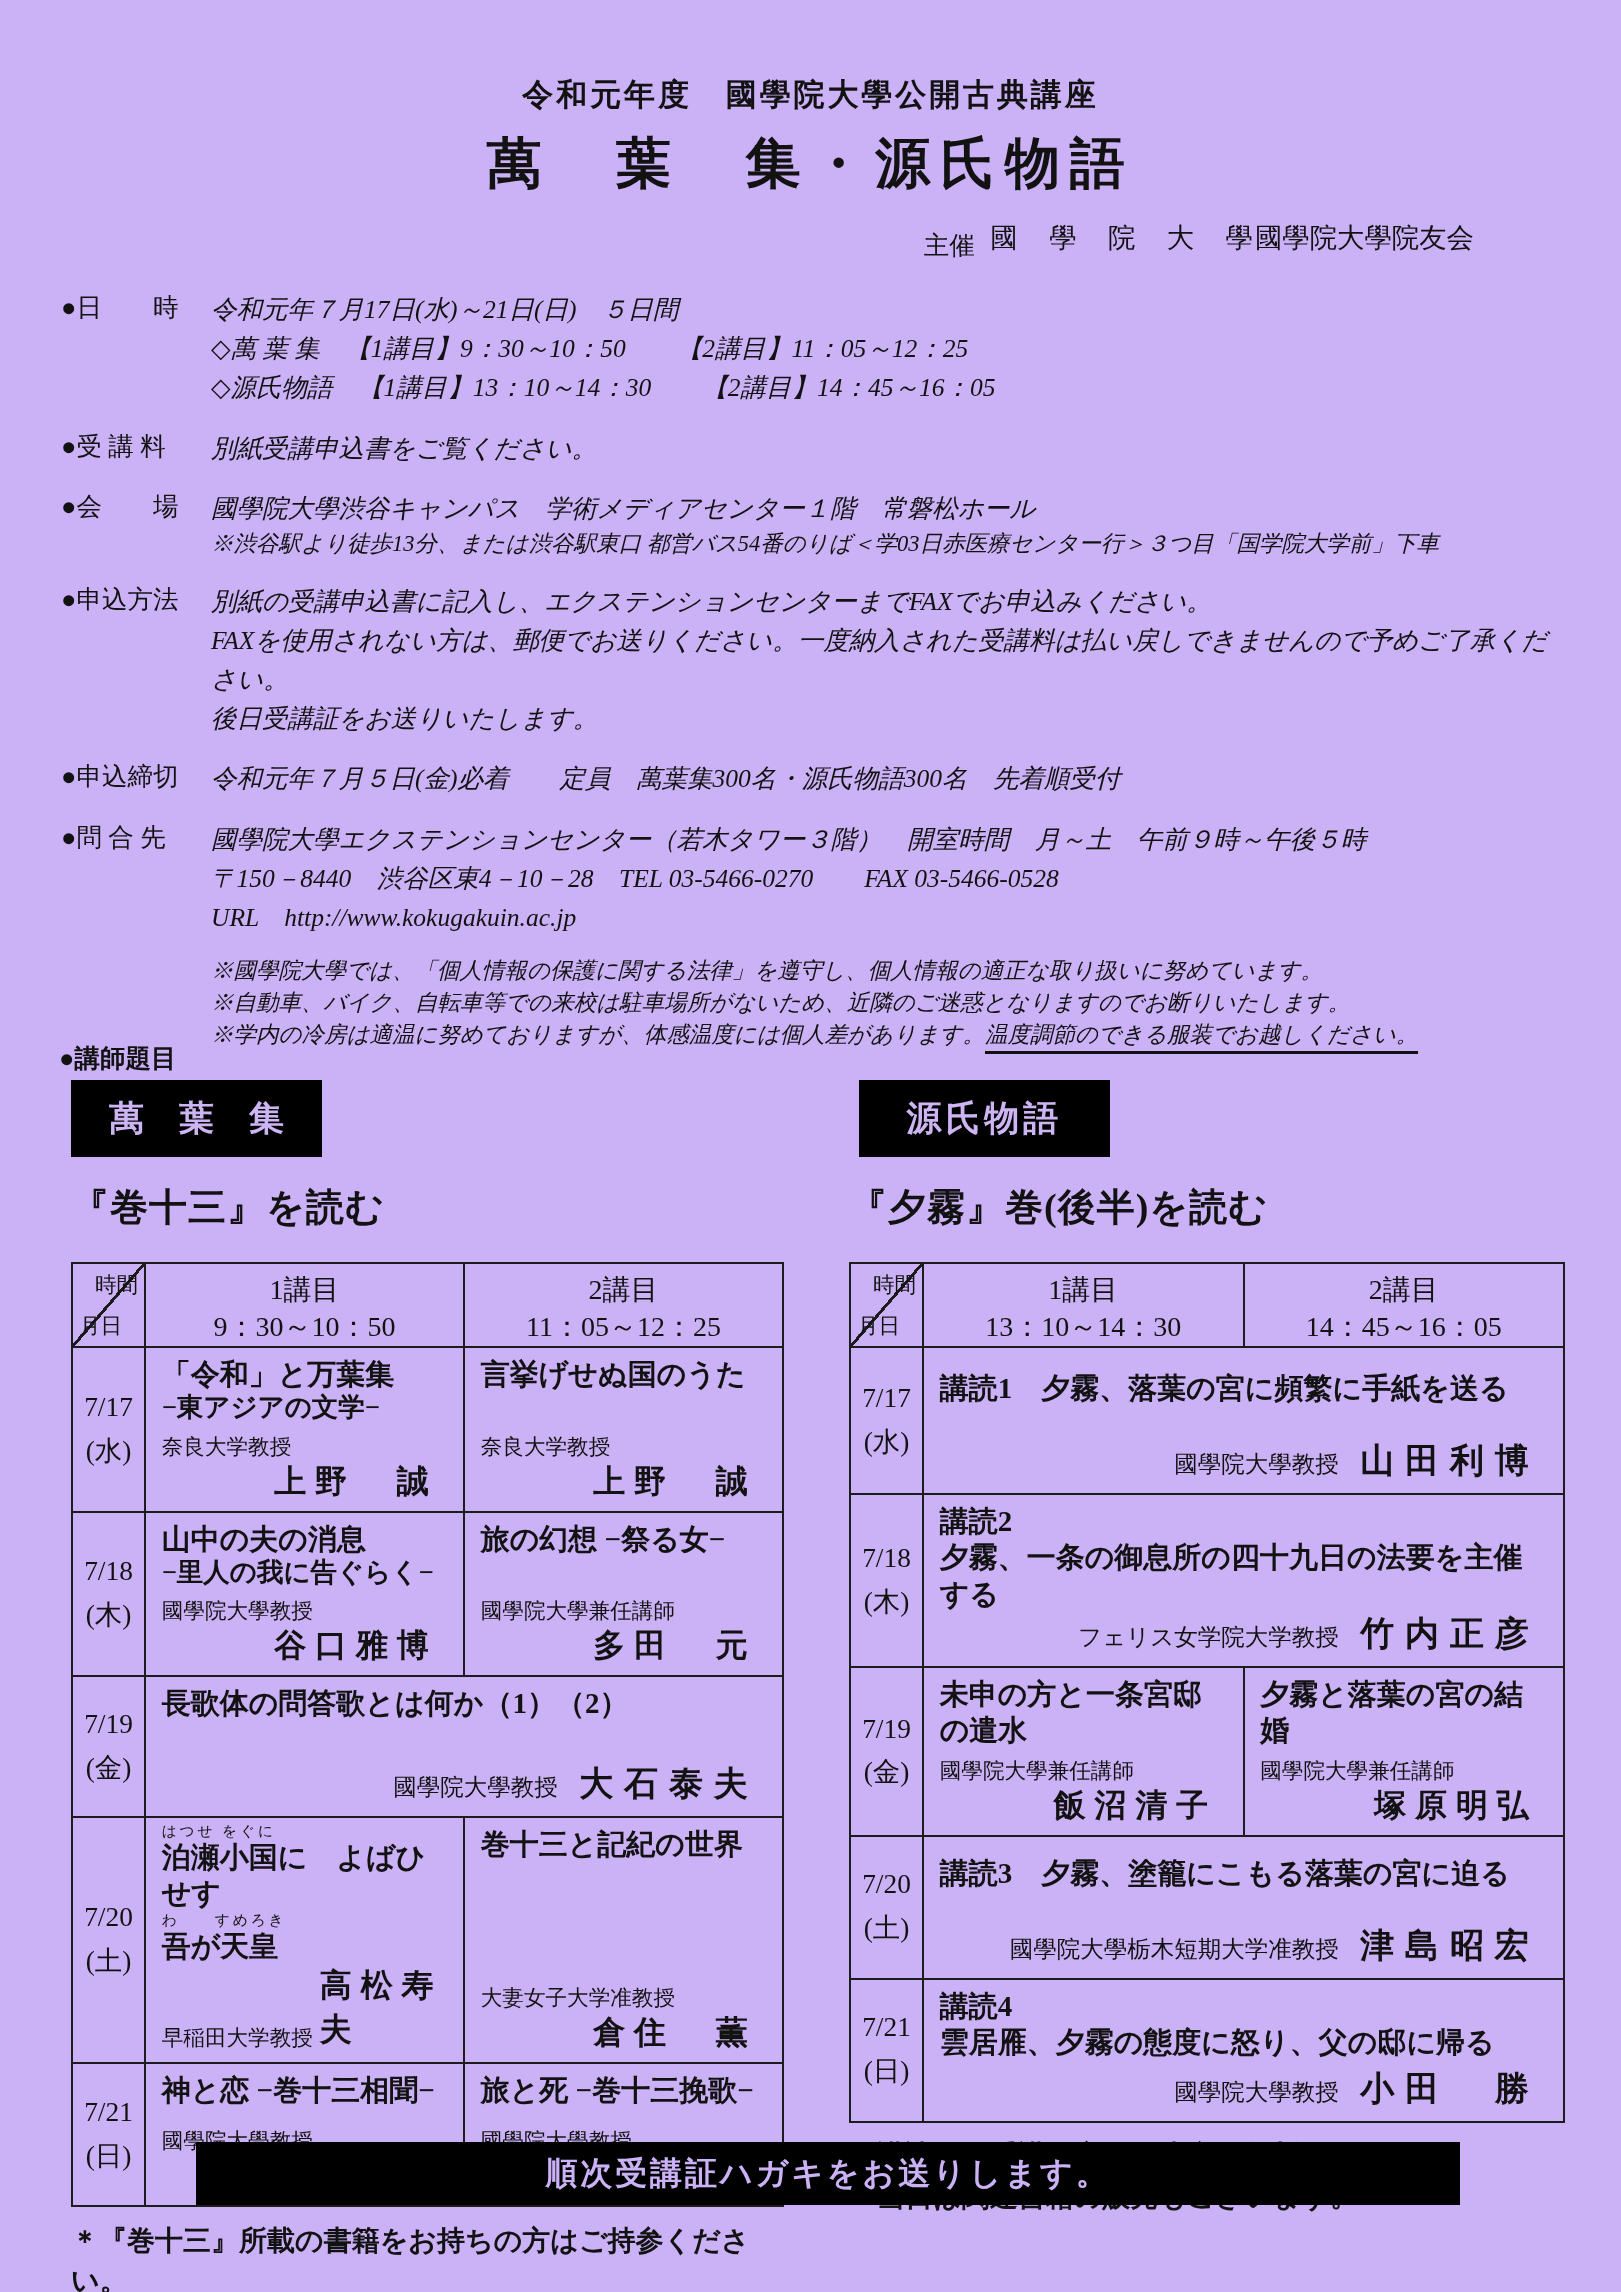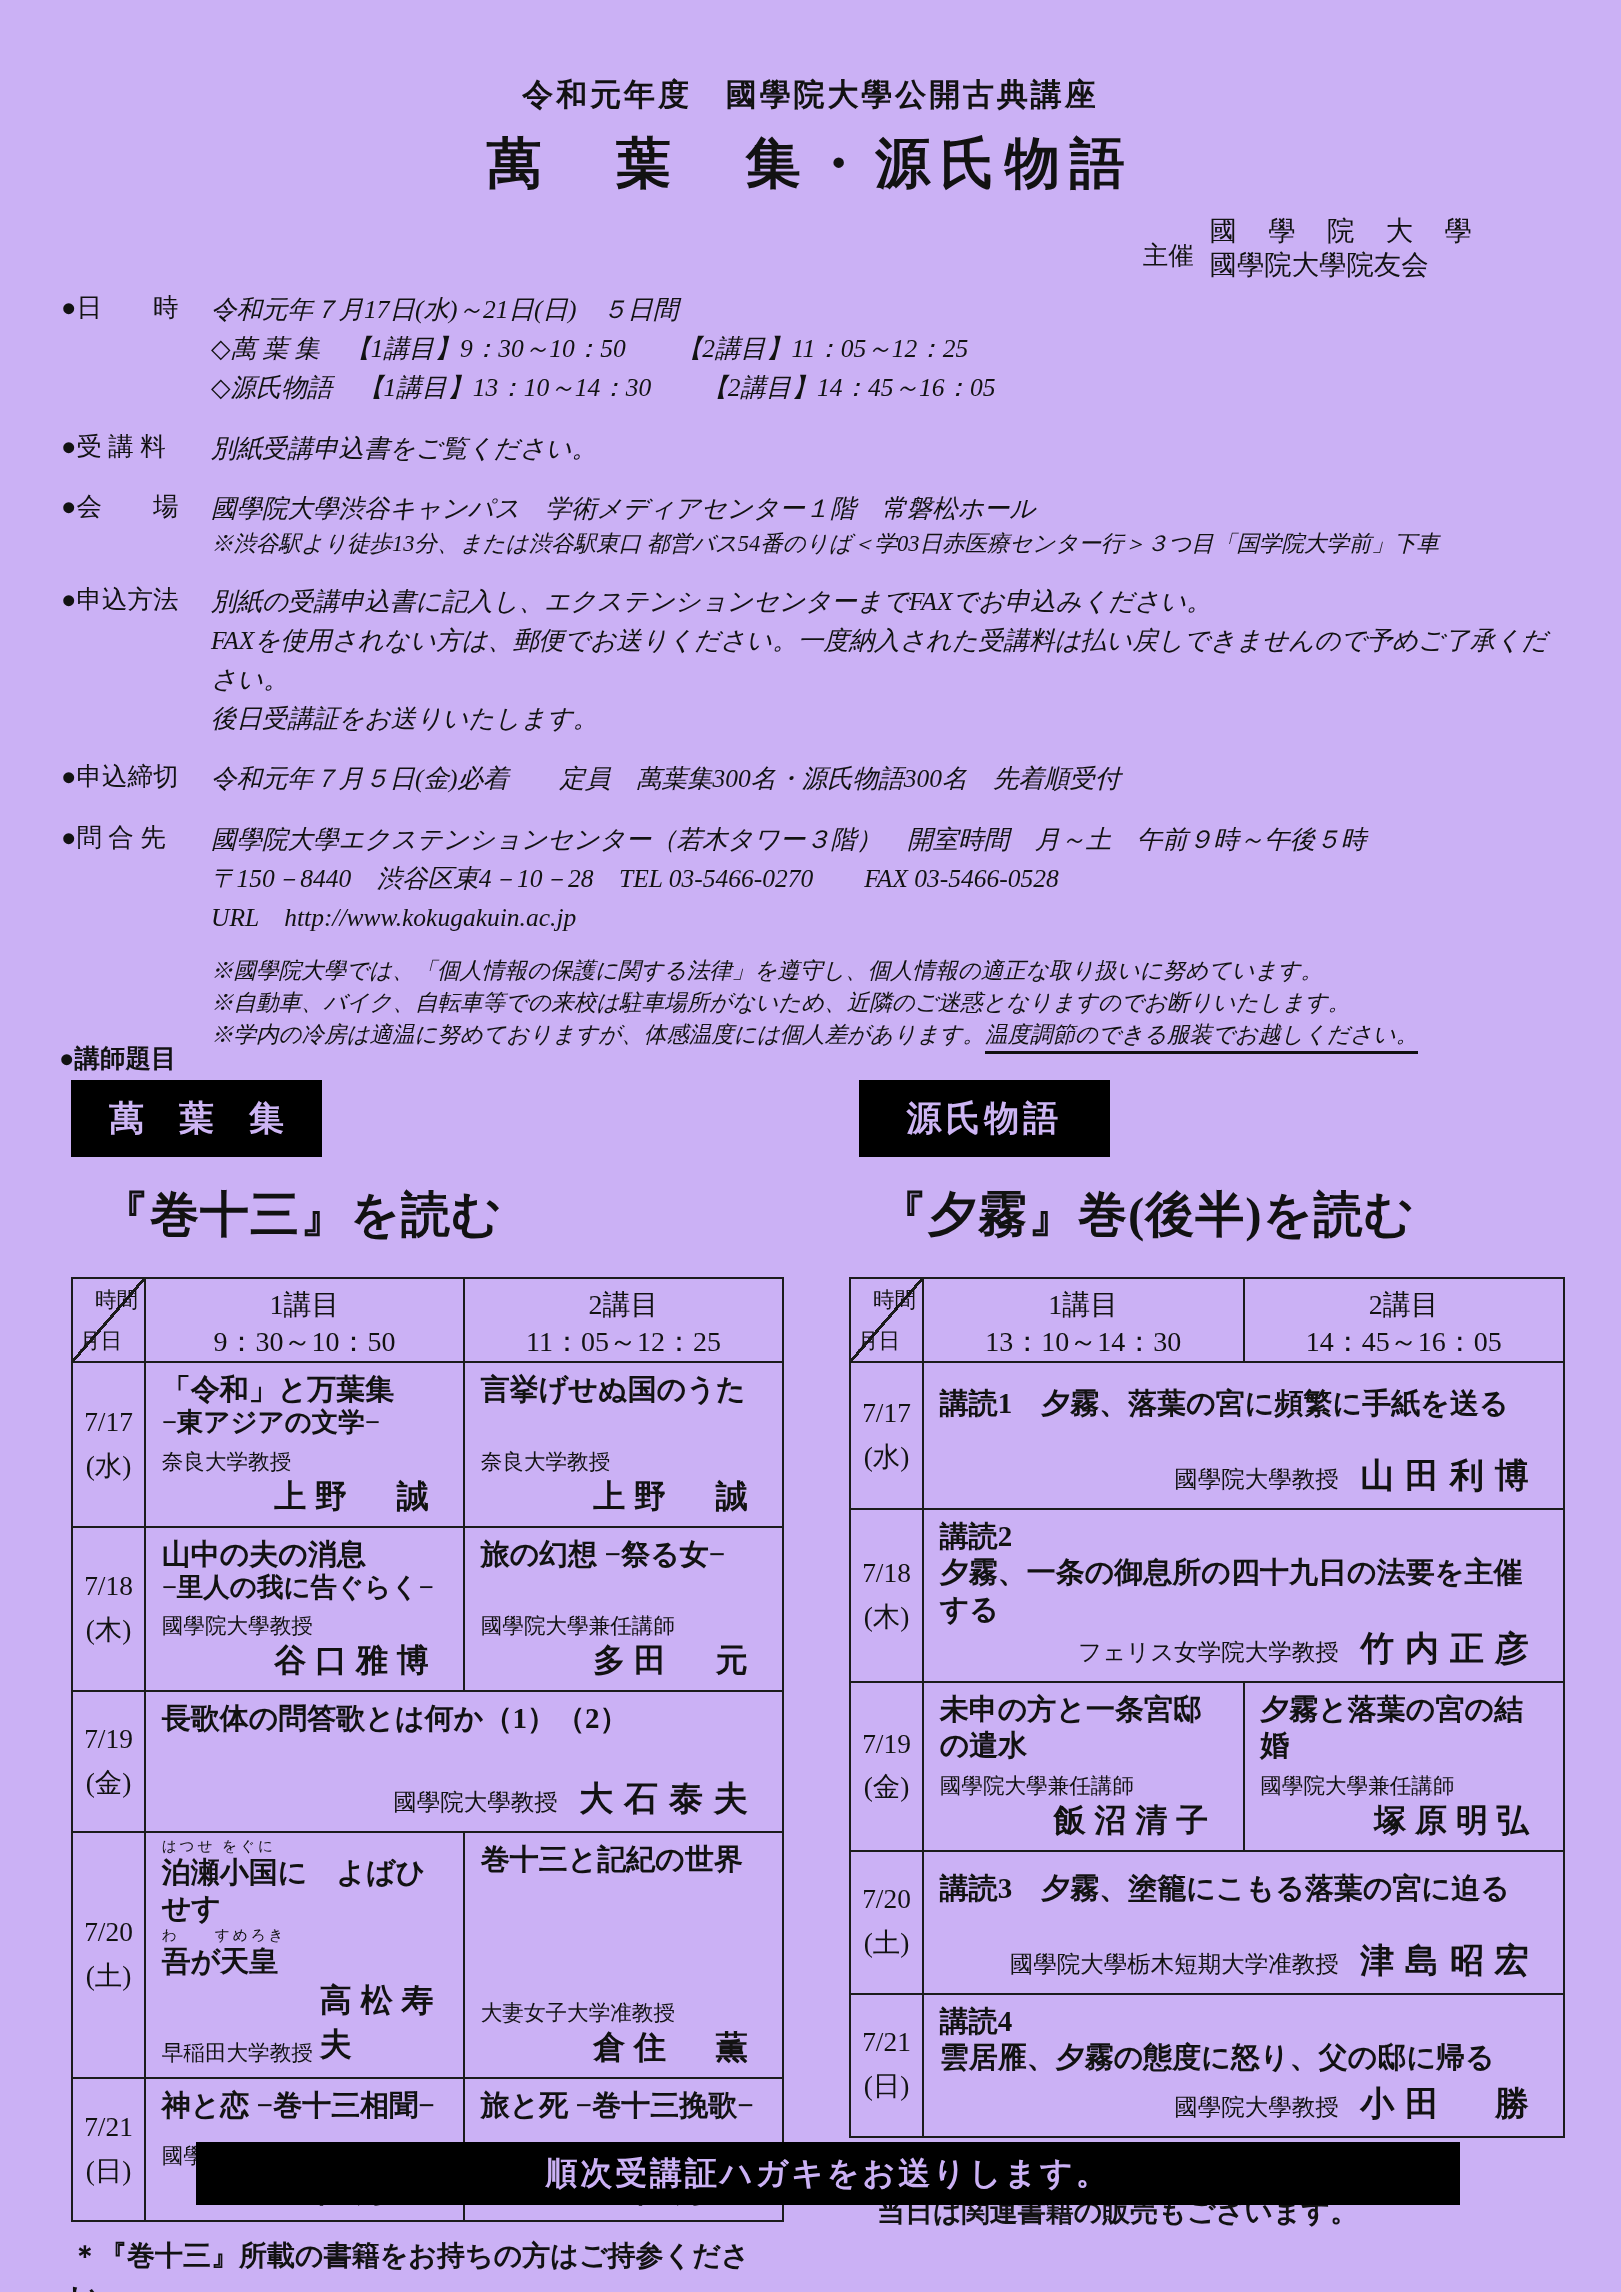--- a/index.html
+++ b/index.html
@@ -7,21 +7,21 @@
   body { font-family:"Liberation Serif","DejaVu Serif",serif; color:#121212; }
   .page { position:relative; width:1621px; height:2293px; background:#cbb1f5; overflow:hidden; margin:0 auto; }
 
   
   .top-title { position:absolute; top:74px; left:0; width:100%; text-align:center;
                font-size:31px; font-weight:bold; letter-spacing:2.9px; }
   .main-title { position:absolute; top:127px; left:0; width:100%; text-align:center;
                 font-size:55px; font-weight:bold; letter-spacing:9.8px; }
   .sponsor { position:absolute; top:214px; right:147px; display:flex; align-items:center; gap:15.7px; }
   .sponsor-label { font-size:25.5px; margin-top:13.7px; }
-  .sponsor-lines { display:flex; flex-direction:column; }
+  .sponsor-lines { display:flex; flex-direction:row; }
   .sponsor-line1 { font-size:27.4px; letter-spacing:2px; line-height:1.25; }
   .sponsor-line2 { font-size:27.4px; line-height:1.25; }
 
   
   .info { position:absolute; left:61px; top:290px; width:1509px; font-size:25.5px; }
   .info-row { display:flex; }
   .info-label { width:150px; flex:none; white-space:pre; }
   .info-body { flex:1;font-style:italic; }
   .line { line-height:39px; }
   .gap-s { margin-top:17.6px; }
@@ -33,21 +33,21 @@
   .lect-heading { position:absolute; left:59px; top:1041px;
                   font-family:"Liberation Sans","DejaVu Sans",sans-serif;
                   font-size:25.5px; font-weight:bold; }
   .col { position:absolute; top:1076px; }
   .col-left  { left:71px;  width:713px; }
   .col-right { left:849px; width:716px; }
   .badge { width:251px; height:77px; background:#000; color:#cdb5f4;
            display:flex; align-items:center; justify-content:center;
            font-size:35px; font-weight:bold; margin-top:3.9px; }
   .col-right .badge { margin-left:9.8px; letter-spacing:3.9px; }
-  .subtitle { font-size:49px; font-weight:bold; margin-top:25.5px; letter-spacing:1px;margin-left:29px; }
+  .subtitle { font-size:38px; font-weight:bold; margin-top:25.5px; letter-spacing:1px; }
 
   table.sched { border-collapse:collapse; table-layout:fixed; width:100%; margin-top:29px;
                 border:2.5px solid #1c1c1c; }
   table.sched td { border:2px solid #1c1c1c; padding:0; vertical-align:top; }
   col.c-date { width:73px; }
 
   .h-head td { height:76px; }
   .h-r0 td { height:147px; }
   .h-r1 td { height:143px; }
   .h-r2 td { height:141px; }

